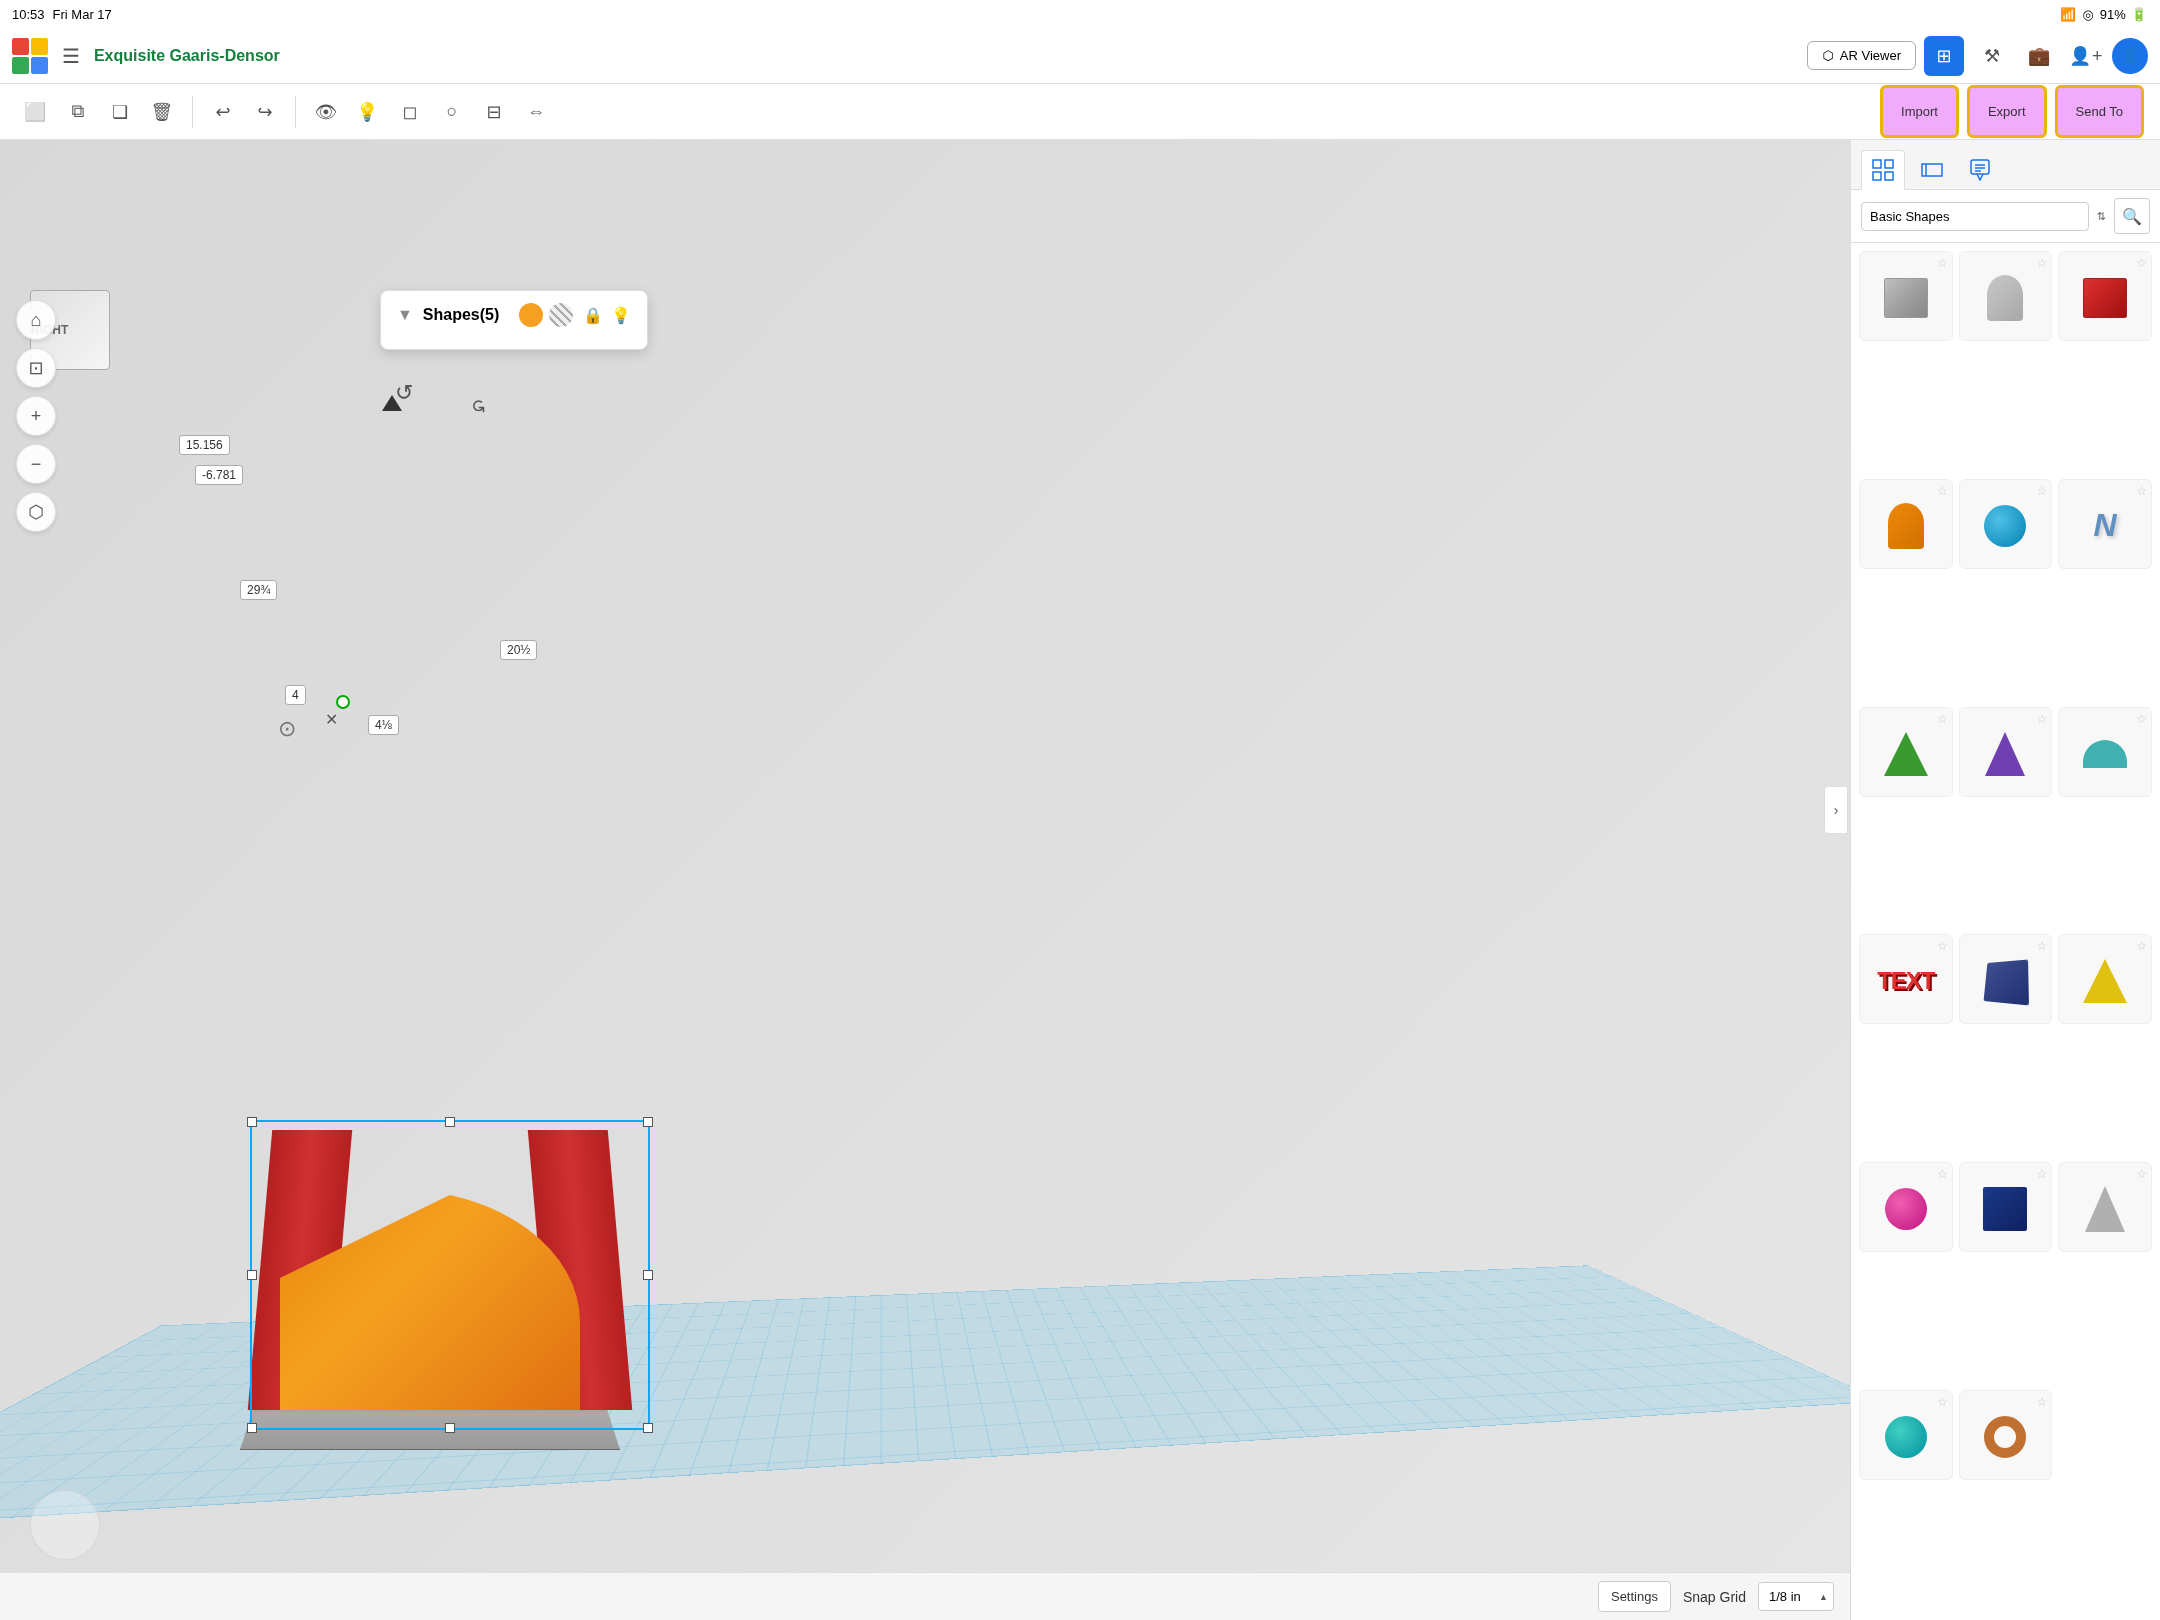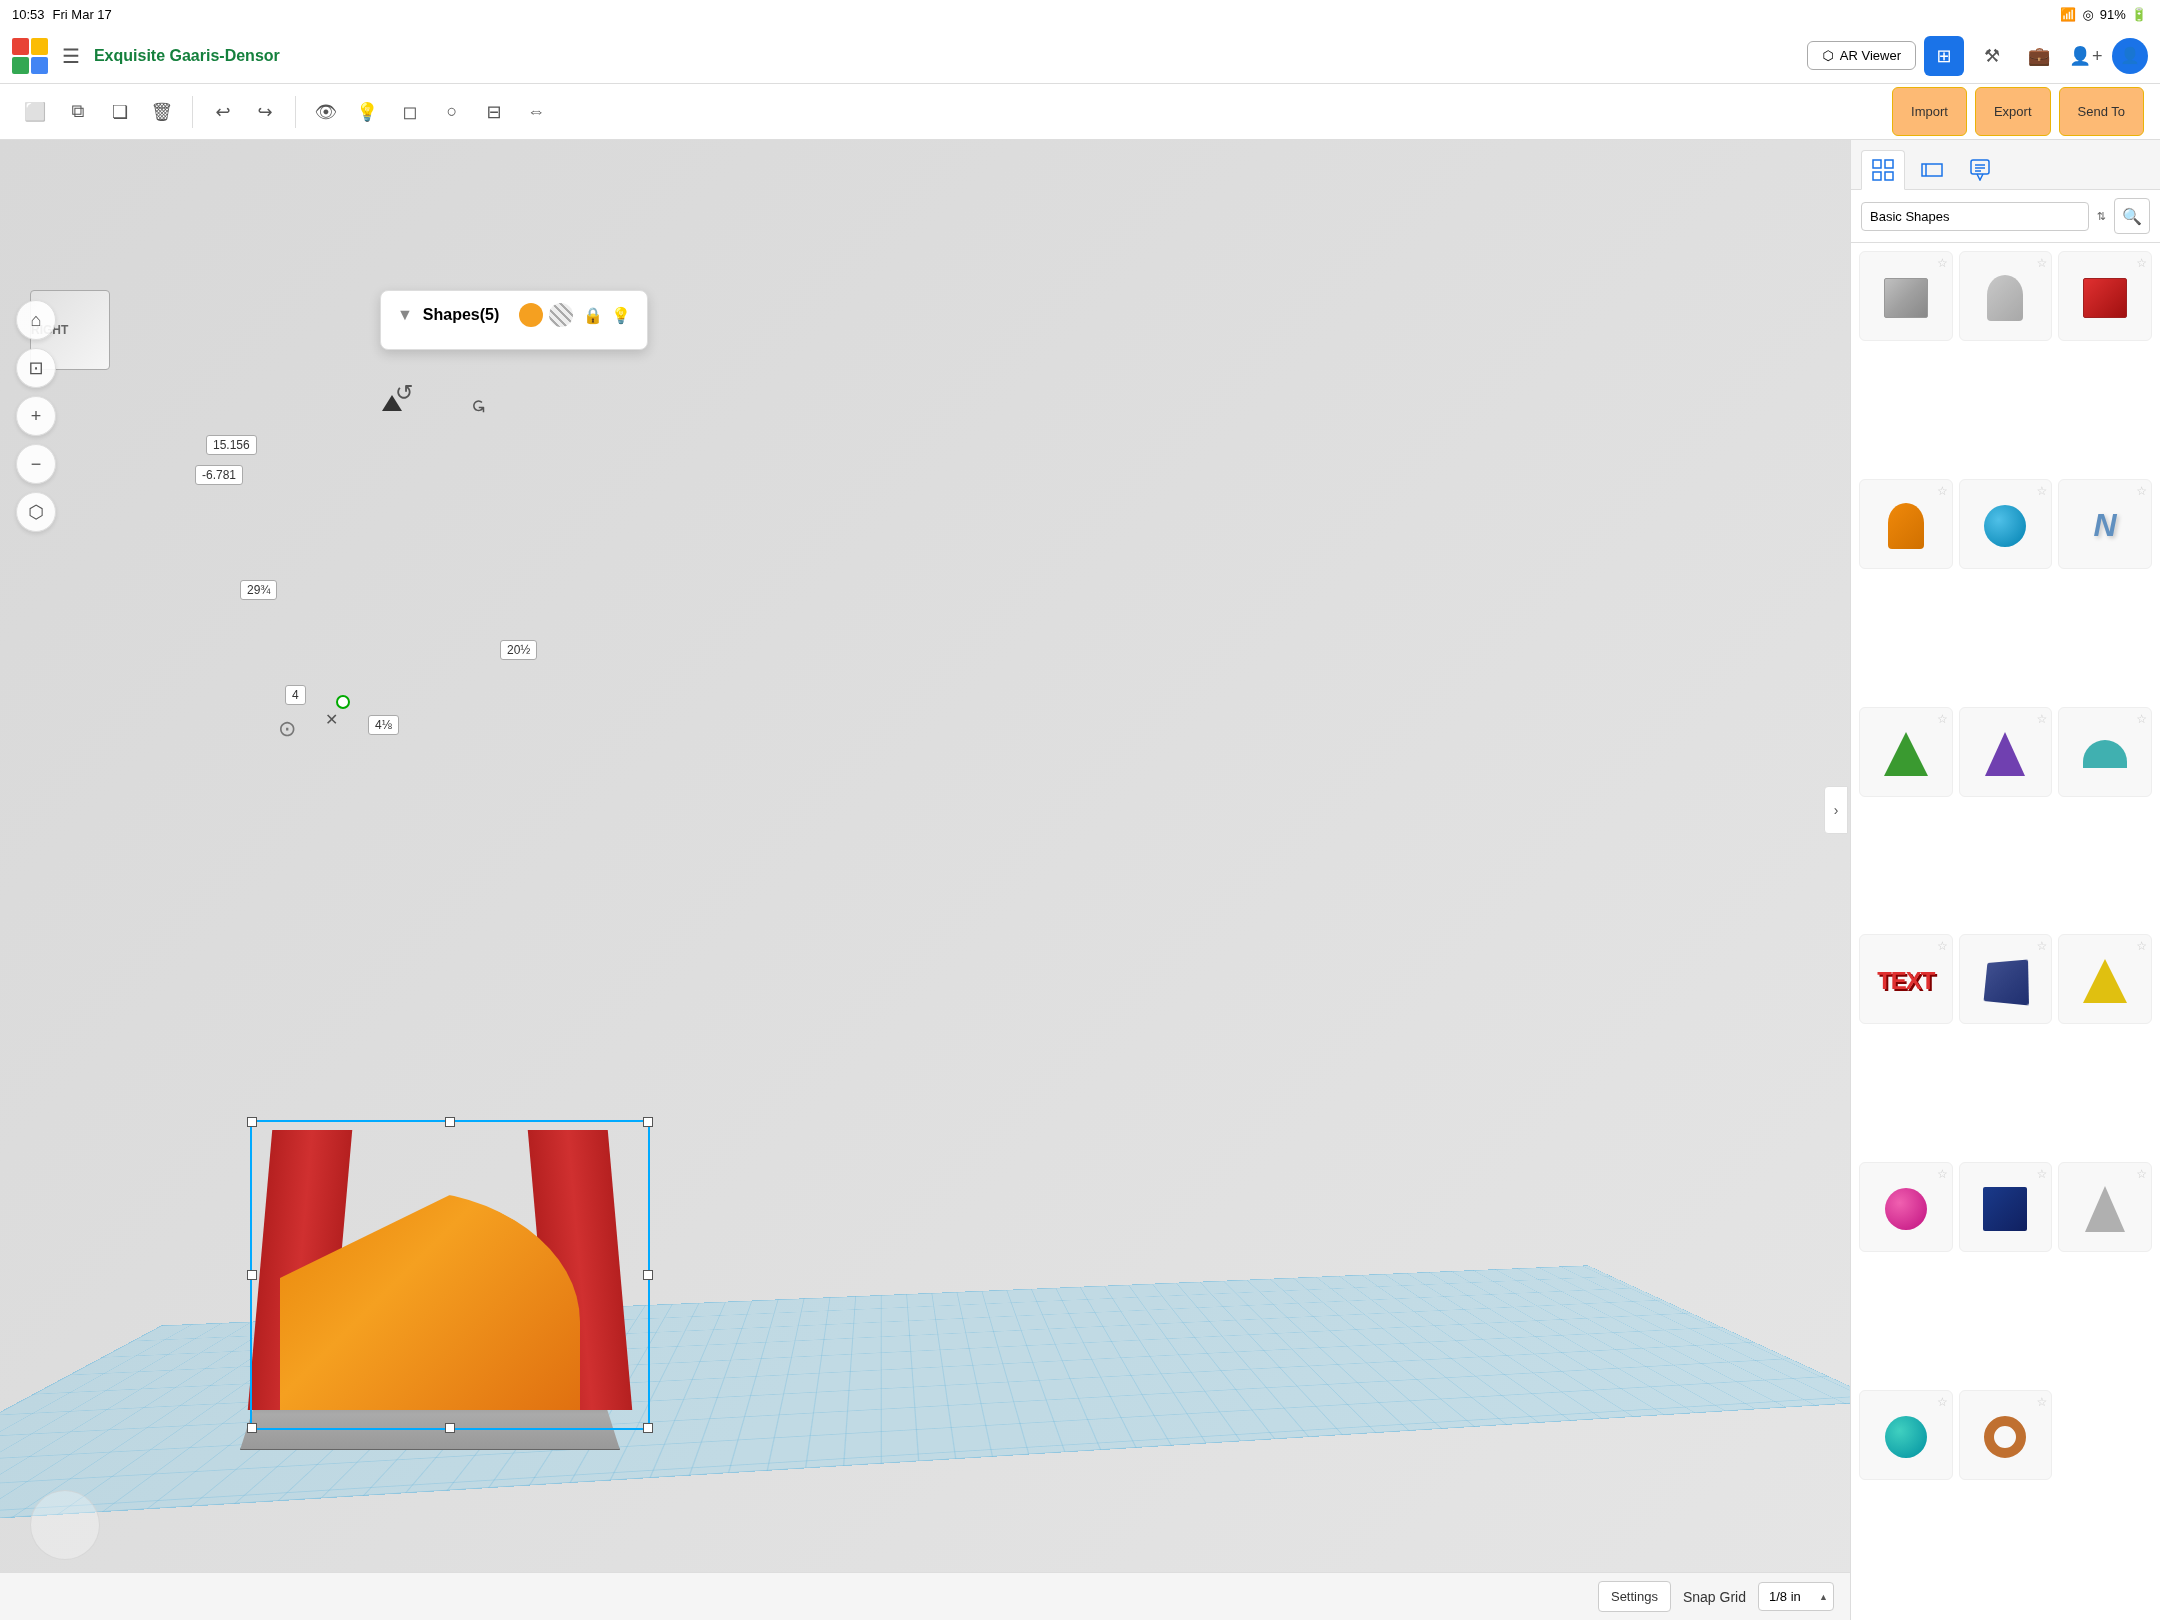--- a/index.html
+++ b/index.html
@@ -54,21 +54,21 @@
     }
     .toolbar-group { display: flex; align-items: center; gap: 2px; }
     .toolbar-sep { width: 1px; height: 32px; background: #ddd; margin: 0 6px; }
     .tool-btn {
       width: 40px; height: 40px; display: flex; align-items: center; justify-content: center;
       border-radius: 6px; cursor: pointer; font-size: 18px; color: #555; border: none; background: none;
     }
 
     .toolbar-right { margin-left: auto; display: flex; gap: 8px; }
     .action-btn {
-      padding: 16px 18px; border-radius: 6px; border: 1px solid #eab308; background: #fdba74;
+      padding: 16px 18px; border-radius: 6px; border: 3px solid #eab308; background: #f0abfc;
       font-size: 13px; font-weight: 500; cursor: pointer; color: #333;
     }
 
     
     .canvas-area {
       position: absolute; top: 140px; left: 0; right: 310px; bottom: 0;
       background: #e8e8e8; overflow: hidden;
     }
 
     
@@ -476,21 +476,21 @@
         <div class="sel-handle sh-mr"></div>
         <div class="sel-handle sh-bl"></div>
         <div class="sel-handle sh-bc"></div>
         <div class="sel-handle sh-br"></div>
       </div>
     </div>
 
     <div style="position:absolute; top:240px; left:395px; font-size:22px; color:#555; cursor:pointer;">↺</div>
     <div style="position:absolute; top:255px; left:470px; font-size:18px; color:#555; transform:rotate(90deg);">↺</div>
 
-    <div class="dim-label" style="top:295px; left:206px;">15.156</div>
+    <div class="dim-label" style="top:295px; left:179px;">15.156</div>
     <div class="dim-label" style="top:325px; left:195px;">-6.781</div>
     <div class="dim-label" style="top:440px; left:240px;">29¾</div>
     <div class="dim-label" style="top:500px; left:500px;">20½</div>
     <div class="dim-label" style="top:545px; left:285px;">4</div>
     <div class="dim-label" style="top:575px; left:368px;">4⅛</div>
 
     <div style="position:absolute; top:255px; left:382px; width:0; height:0; border-left:10px solid transparent; border-right:10px solid transparent; border-bottom:16px solid #333;"></div>
 
     <div style="position:absolute; top:555px; left:336px; width:14px; height:14px; border-radius:50%; border:2px solid #00aa00; background:white;"></div>
 

